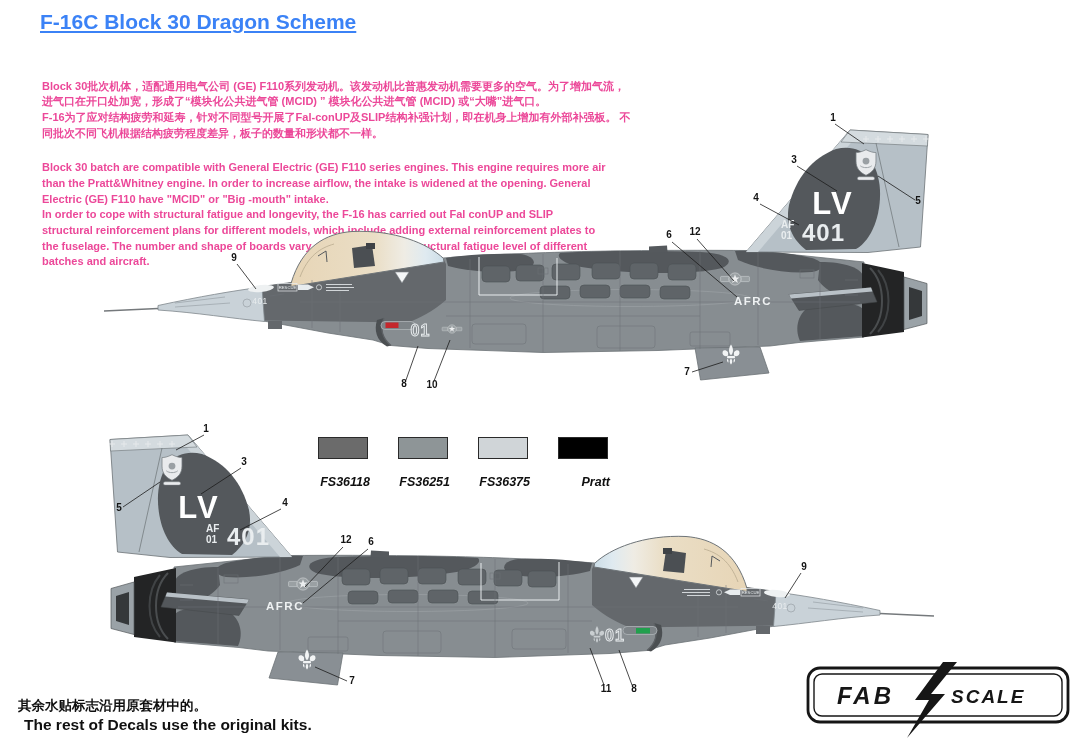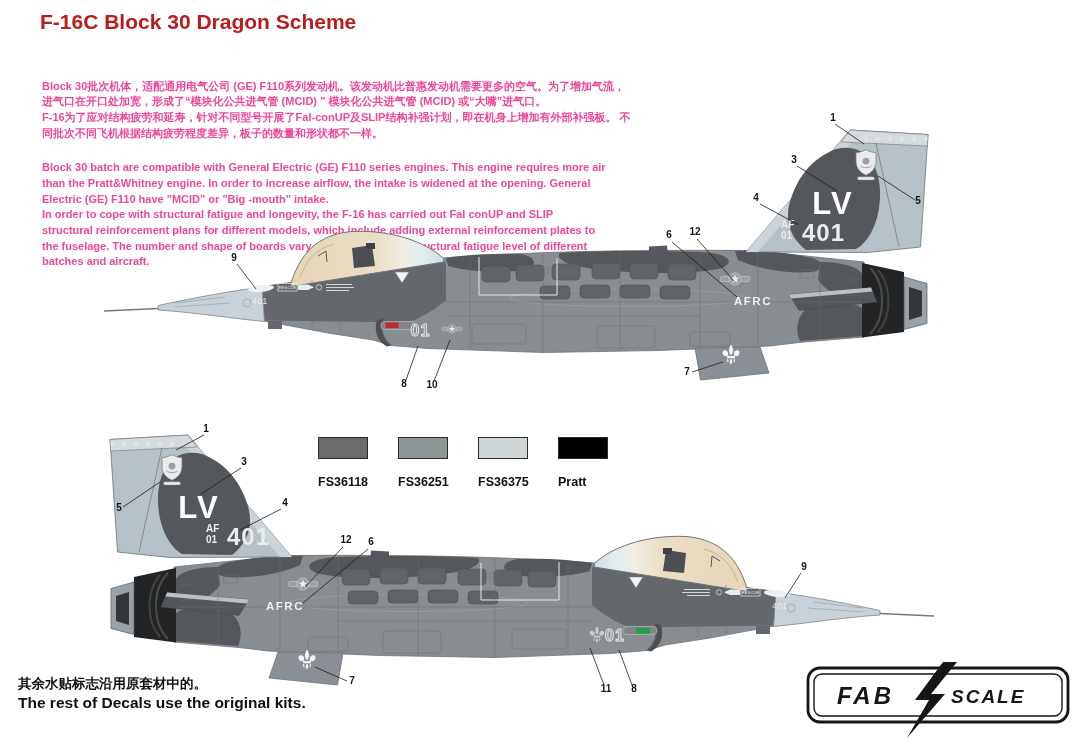--- a/index.html
+++ b/index.html
@@ -1,29 +1,29 @@
 <!DOCTYPE html>
 <html><head>
 <meta charset="utf-8">
 <style>
   * { margin:0; padding:0; box-sizing:border-box; }
   body { background:#ffffff; font-family:"Liberation Sans", sans-serif; }
   .page { position:relative; width:1078px; height:744px; background:#fff; overflow:hidden; color:#101010; }
   .abs { position:absolute; }
-  .title-block { left:40px; top:10px; font-weight:bold; font-size:21px; line-height:24px; color:#b91c1c; }
+  .title-block { left:40px; top:10px; font-weight:bold; font-size:21px; line-height:24px; color:#3b82f6;text-decoration:underline; }
   .intro { left:42px; top:63px; width:620px; font-weight:bold; font-size:11px; line-height:15.7px; white-space:pre-line; color:#ec4899; }
   .intro .en { margin-top:3px; }
   .art-svg { left:0; top:0; width:1078px; height:744px; }
   .chips { left:318px; top:437px; display:flex; gap:28px; }
-  .chip { width:52px; text-align:left; }
+  .chip { width:52px; text-align:right;font-style:italic; }
   .chip .swatch { width:50px; height:22px; border:1px solid #2a2a2a; }
   .chip .lbl { margin-top:16px; font-weight:bold; font-size:12.5px; white-space:nowrap; }
-  .footer-block { left:18px; top:674px; font-weight:bold; }
+  .footer-block { left:18px; top:696px; font-weight:bold; }
   .footer-cn { font-size:13.5px; line-height:19px; }
-  .footer-en { font-size:15.5px; line-height:20px; }
+  .footer-en { font-size:15.5px; line-height:20px;margin-left:6px; }
   .logo-svg { left:803px; top:660px; width:272px; height:82px; }
   svg text { font-family:"Liberation Sans", sans-serif; }
   .callout-num { font-size:10px; font-weight:bold; fill:#141414; }
   .callout-line { stroke:#1c1c1c; stroke-width:0.8; fill:none; }
   .panel { stroke:#6b7175; stroke-width:0.6; fill:none; opacity:0.85; }
   .white-line { stroke:#e8ecee; stroke-width:1; fill:none; }
 </style>
 </head>
 <body>
 

